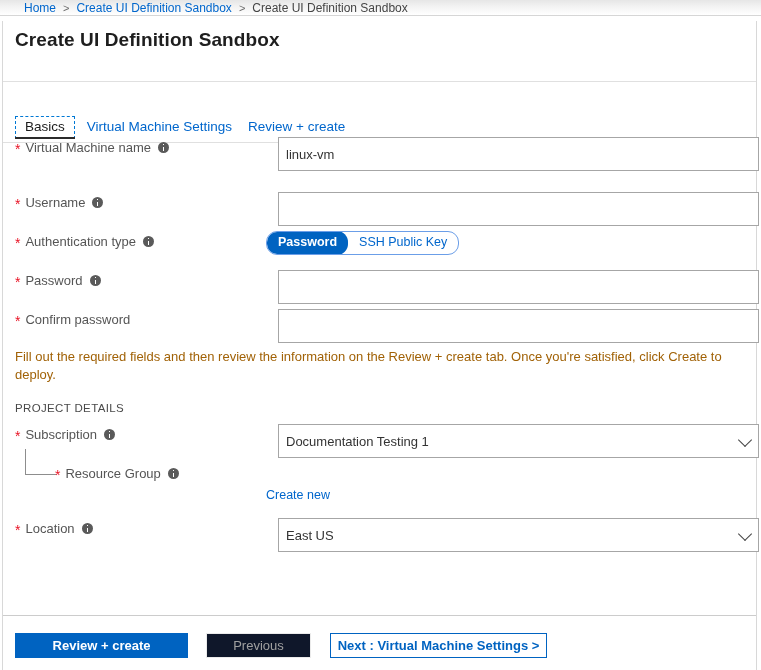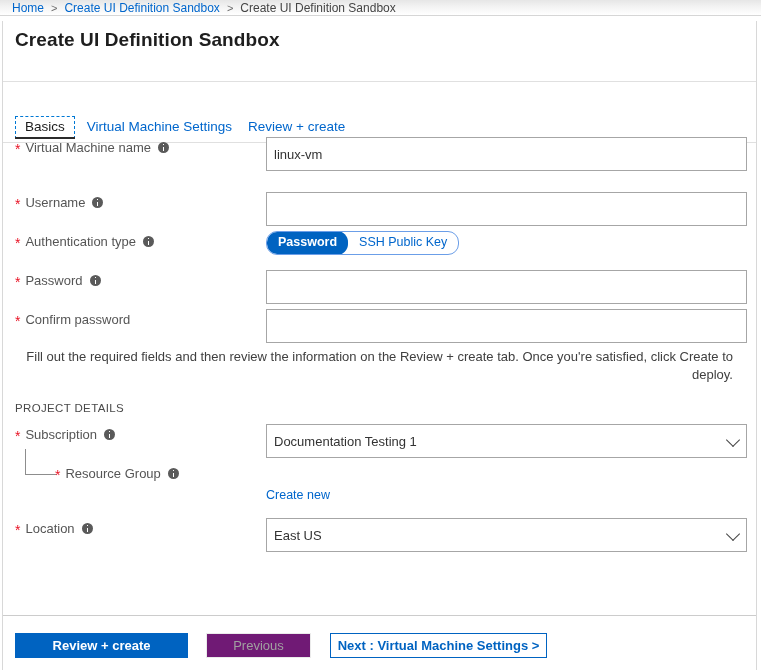--- a/index.html
+++ b/index.html
@@ -26,21 +26,21 @@
   
   .breadcrumb-bar {
     position: absolute;
     left: 0; top: 0;
     width: 761px;
     height: 16px;
     background: linear-gradient(to bottom, #e6e6e6 0%, #f3f3f3 45%, #ffffff 100%);
     border-bottom: 1px solid #d6d6d6;
     display: flex;
     align-items: center;
-    padding-left: 12px;
+    padding-left: 24px;
     box-sizing: border-box;
   }
   .crumb-link {
     color: #0066cc;
     font-size: 12px;
     cursor: pointer;
     white-space: nowrap;
   }
   .crumb-current {
     color: #444444;
@@ -183,20 +183,21 @@
     height: 24px;
     box-sizing: border-box;
     border: 1px solid #a6a6a6;
     background: #ffffff;
     font-family: "Liberation Sans", sans-serif;
     font-size: 13px;
     color: #333333;
     padding: 16px 7px;
     outline: none;
     border-radius: 0;
+    margin-left: 12px;
   }
   input.txt::placeholder { color: #767676; font-style: italic; }
 
   .select-box {
     display: flex;
     align-items: center;
     cursor: pointer;
     padding-right: 26px;
     position: relative;
   }
@@ -252,23 +253,22 @@
     font-weight: 600;
   }
 
   
   .helper-text {
     position: absolute;
     left: 12px;
     top: 327px;
     width: 718px;
     font-size: 13px;
-    color: #404040;
+    color: #a16207;
     line-height: 18px;
-    text-align: right;
   }
   .section-head {
     position: absolute;
     left: 12px;
     top: 381px;
     font-size: 11.5px;
     color: #4a4a4a;
     letter-spacing: 0.35px;
     font-weight: 400;
   }
@@ -316,21 +316,21 @@
   .btn-primary {
     left: 12px;
     width: 173px;
     background: #0063c1;
     border: 1px solid #0063c1;
     color: #ffffff;
   }
   .btn-disabled {
     left: 203px;
     width: 105px;
-    background: #701a75;
+    background: #0f172a;
     border: 1px solid #ebebeb;
     color: #a0a0a0;
     cursor: default;
     font-weight: 400;
   }
   .btn-secondary {
     left: 327px;
     width: 217px;
     background: #ffffff;
     border: 1px solid #0063c1;

